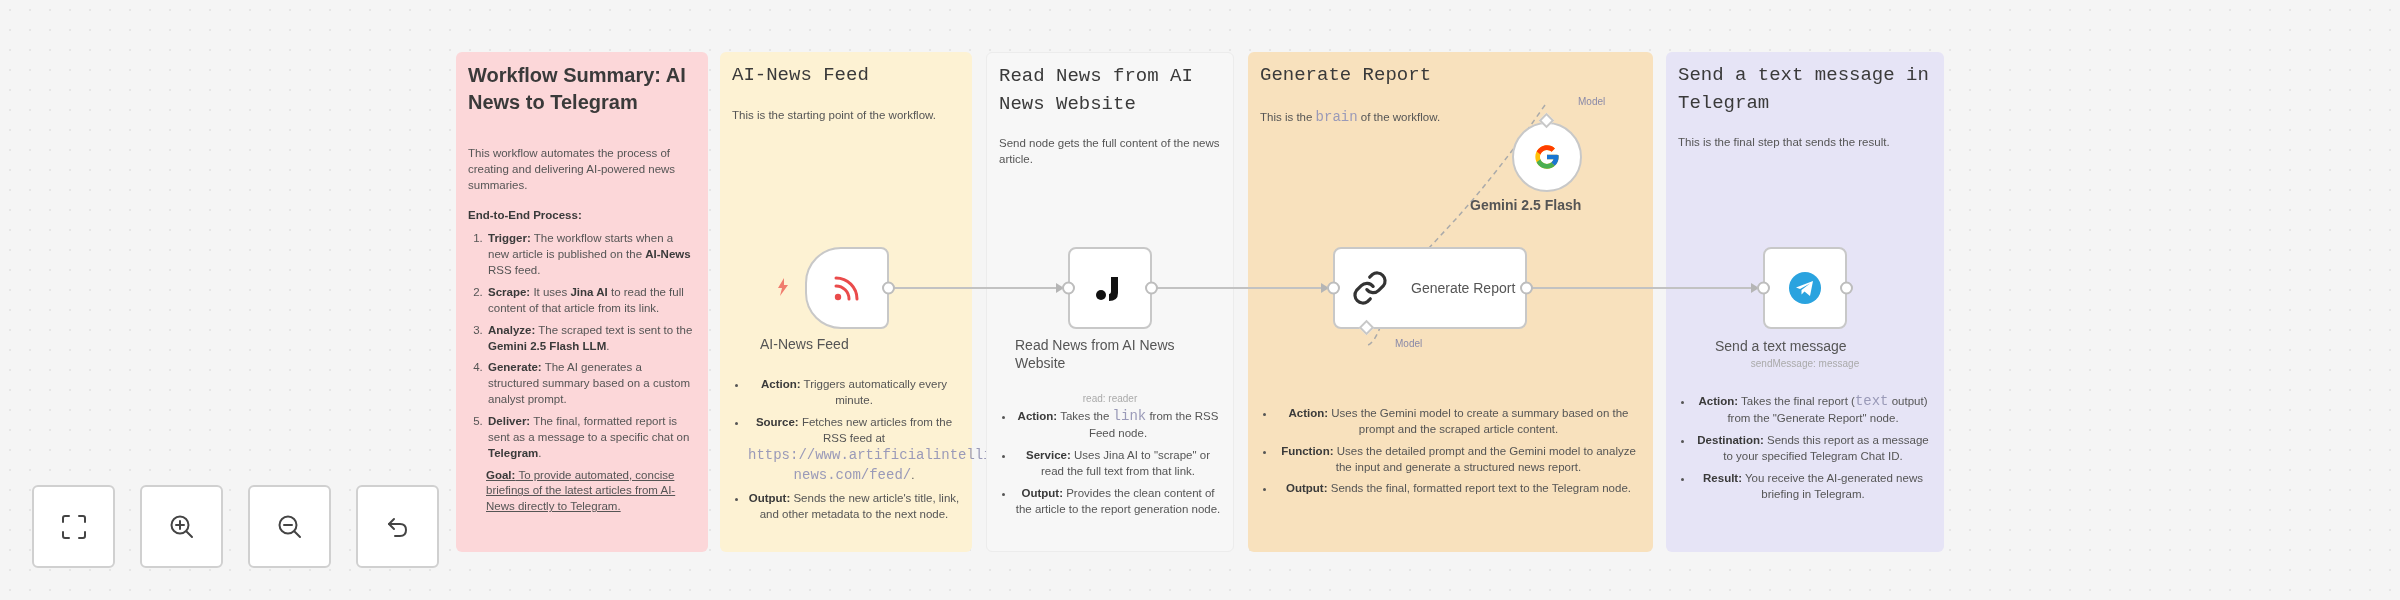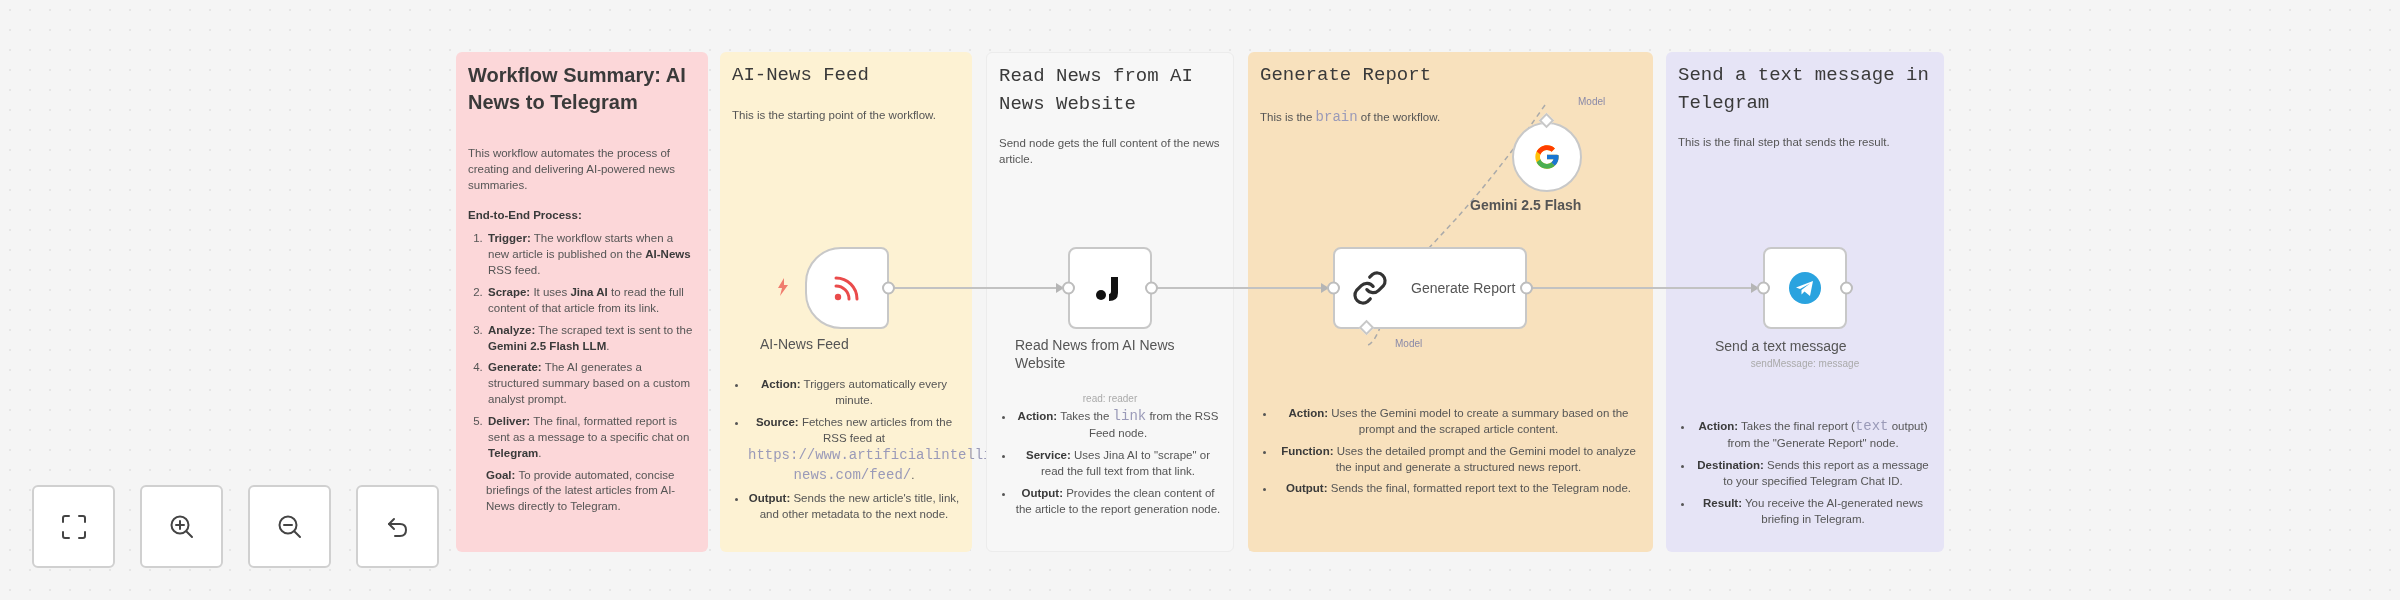--- a/index.html
+++ b/index.html
@@ -38,21 +38,21 @@
     color: #3a3a3a;
     margin-bottom: 18px;
   }
   .sticky p { margin-bottom: 14px; }
   .sticky b { color: #3a3a3a; }
   .sticky ol { padding-left: 18px; }
   .sticky ol li { margin-bottom: 6px; padding-left: 2px; }
   .sticky ul { padding-left: 16px; list-style: disc; text-align: center; }
   .sticky ul li { margin-bottom: 6px; }
   .code { font-family: "Liberation Mono", monospace; font-size: 14px; color: #9a9ab8; }
-  .goal { padding-left: 18px; }
+  .goal { padding-left: 18px; text-decoration: underline; }
 
   .s-red { left: 456px; width: 252px; background: #fcd7d9; }
   .s-yellow { left: 720px; width: 252px; background: #fdf2d3; }
   .s-gray { left: 986px; width: 248px; background: #f7f7f7; border: 1px solid #ececec; }
   .s-orange { left: 1248px; width: 405px; background: #f8e1bd; }
   .s-purple { left: 1666px; width: 278px; background: #e6e4f6; }
 
   .bullets { position: absolute; left: 12px; right: 12px; }
 
   .node {
@@ -150,21 +150,21 @@
   <ul class="bullets" style="top:354px">
     <li><b>Action:</b><span> Uses the Gemini model to create a summary based on the prompt and the scraped article content.</span></li>
     <li><b>Function:</b><span> Uses the detailed prompt and the Gemini model to analyze the input and generate a structured news report.</span></li>
     <li><b>Output:</b><span> Sends the final, formatted report text to the Telegram node.</span></li>
   </ul>
 </div>
 
 <div class="sticky s-purple">
   <h2>Send a text message in Telegram</h2>
   <p>This is the final step that sends the result.</p>
-  <ul class="bullets" style="top:365px">
+  <ul class="bullets" style="top:340px">
     <li><b>Action:</b><span> Takes the final report (</span><span class="code">text</span><span> output) from the "Generate Report" node.</span></li>
     <li><b>Destination:</b><span> Sends this report as a message to your specified Telegram Chat ID.</span></li>
     <li><b>Result:</b><span> You receive the AI-generated news briefing in Telegram.</span></li>
   </ul>
 </div>
 
 <div class="edge" style="left:890px;top:287px;width:170px"></div>
 <div class="arrow" style="left:1056px;top:283px"></div>
 <div class="edge" style="left:1155px;top:287px;width:170px"></div>
 <div class="arrow" style="left:1321px;top:283px"></div>

